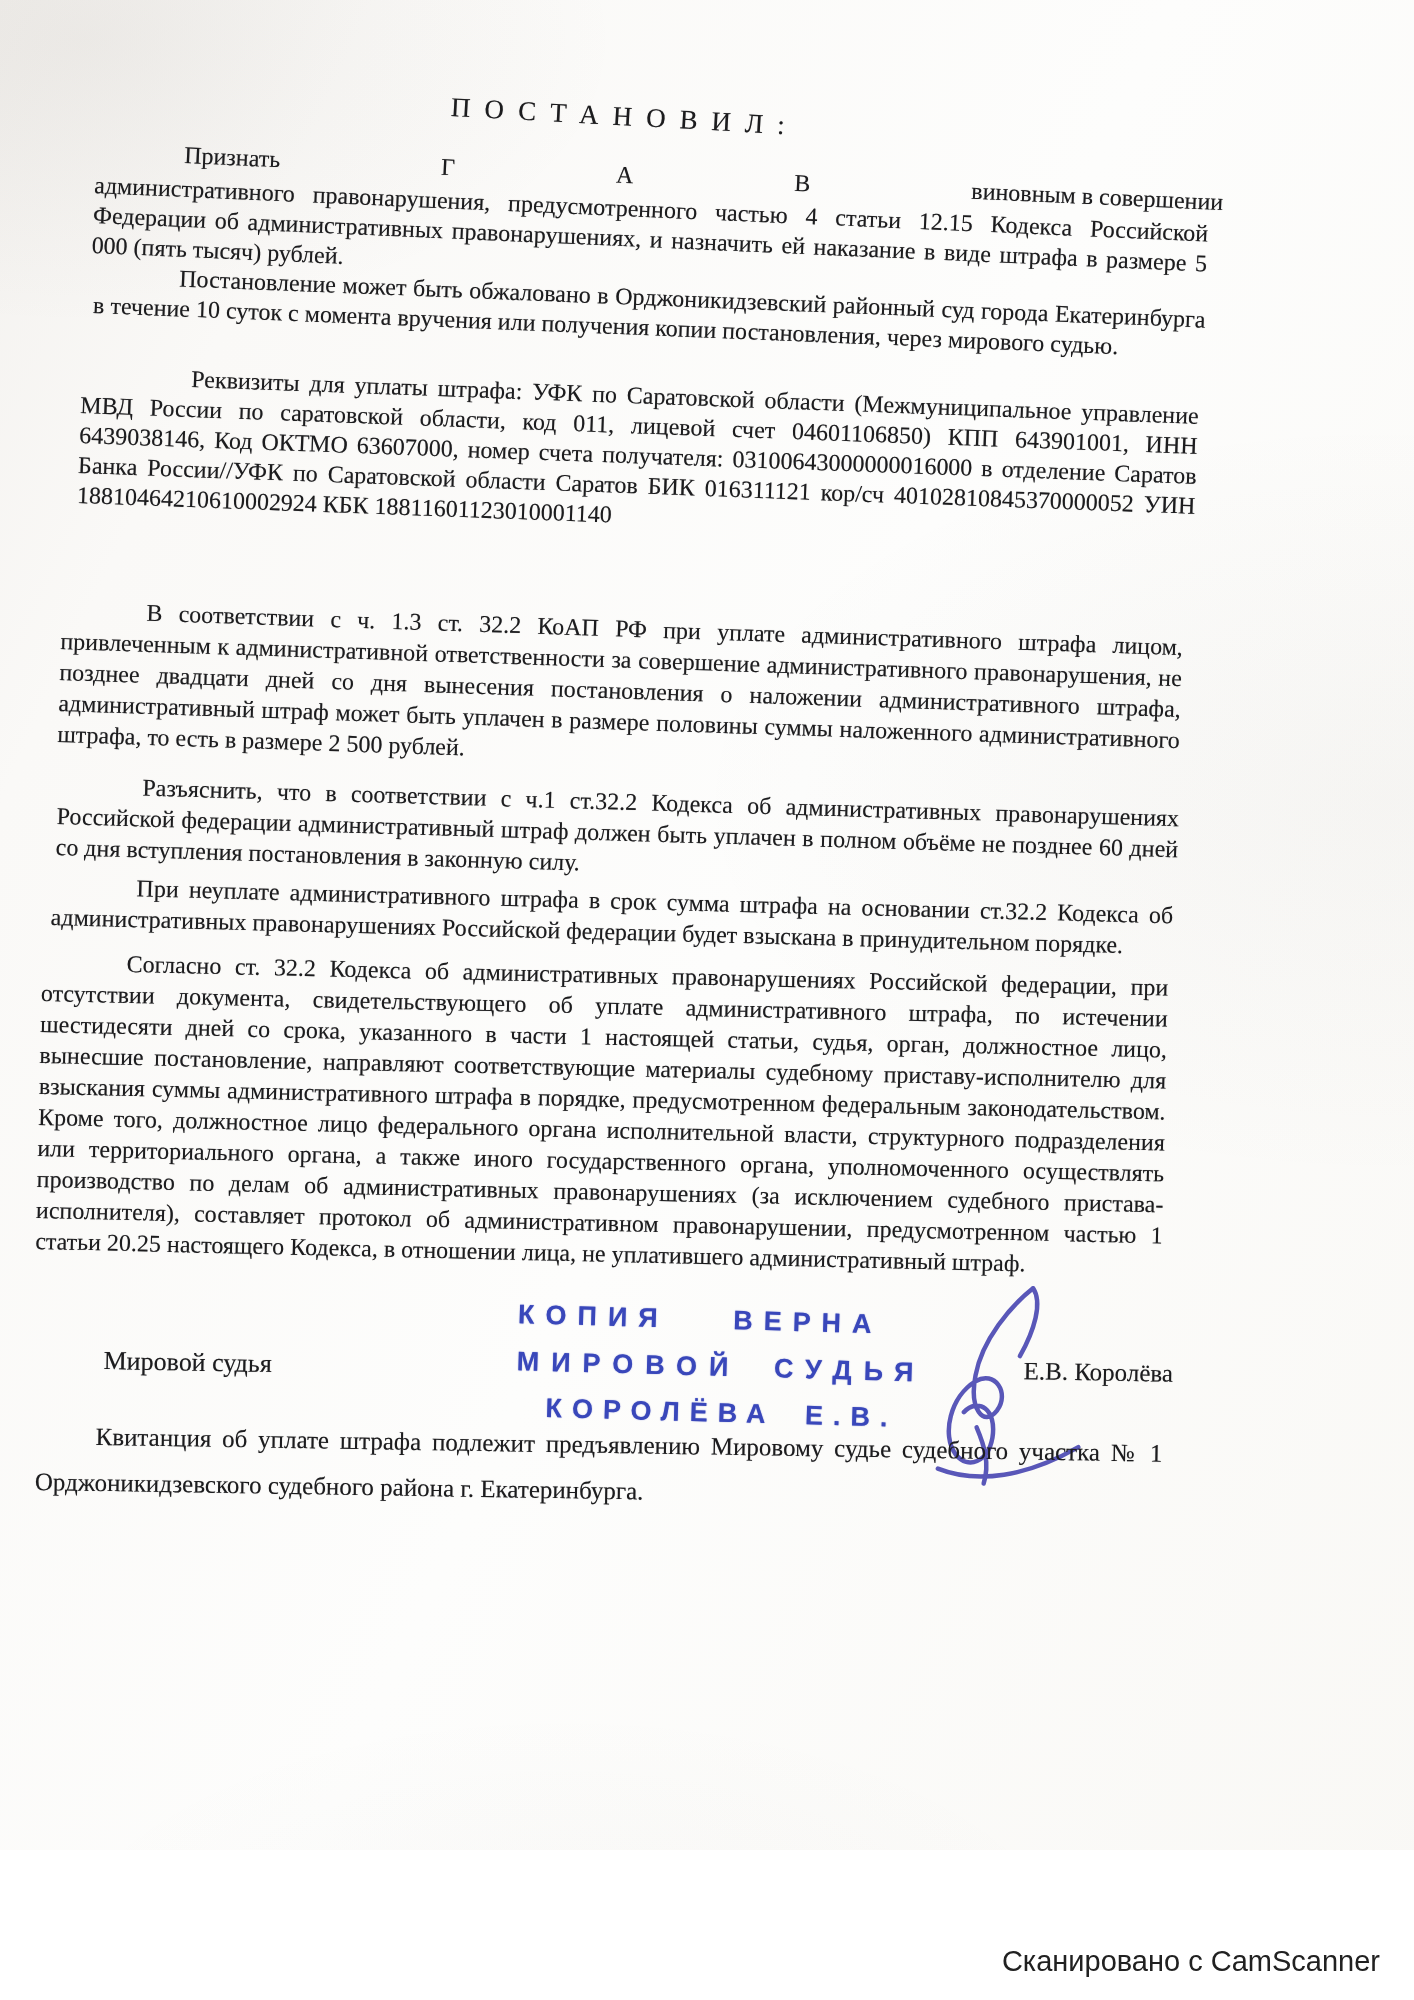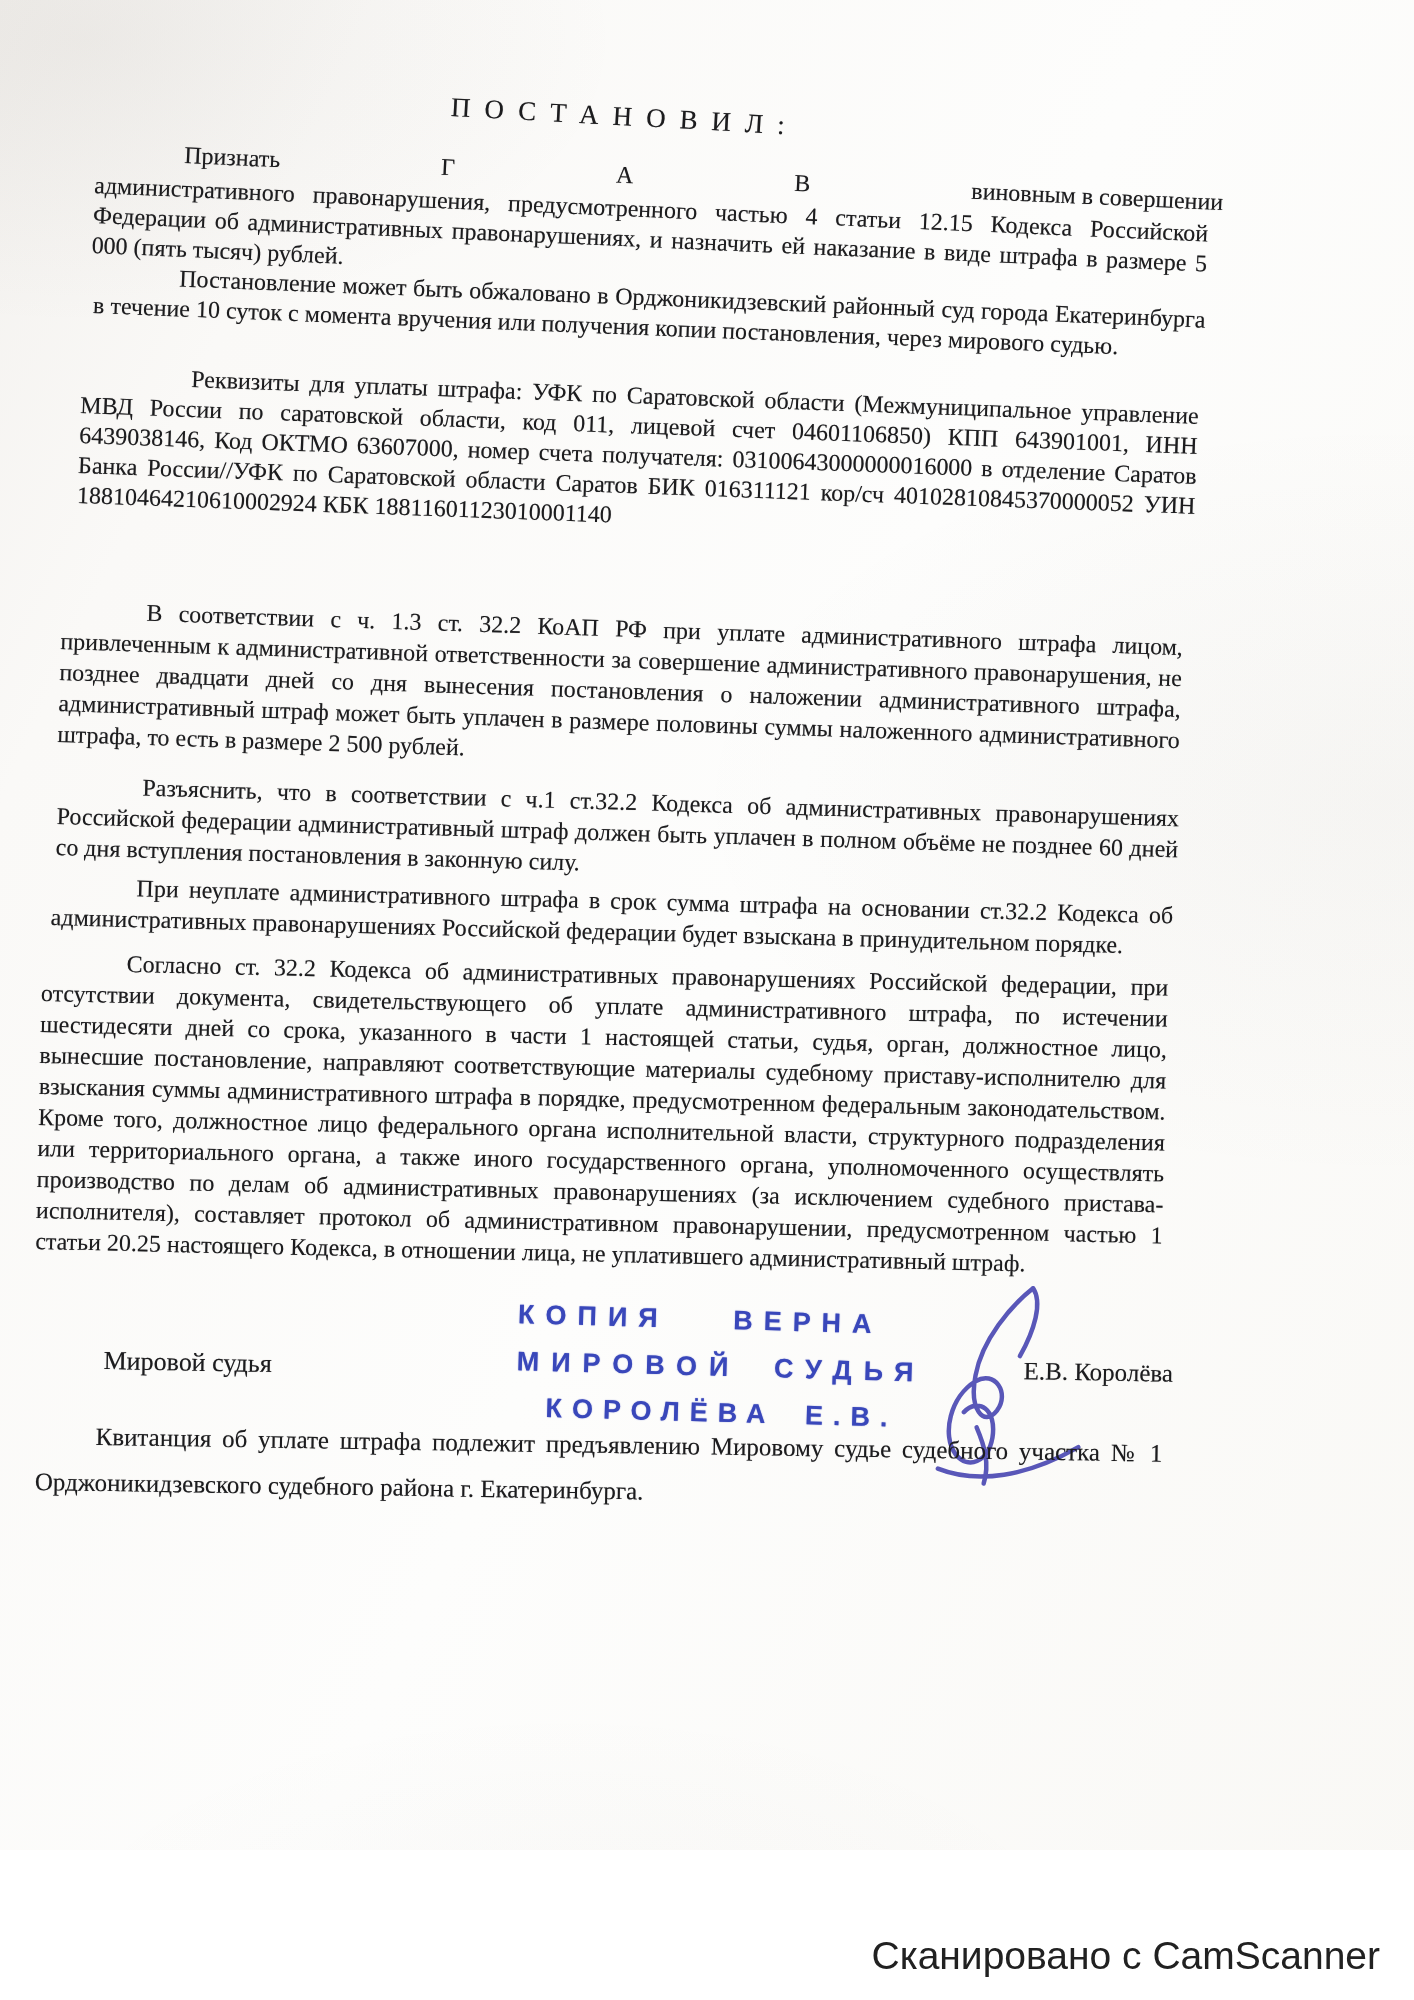--- a/index.html
+++ b/index.html
@@ -46,21 +46,21 @@
     text-shadow:0 0 1.2px rgba(43,58,182,0.65);
     white-space:nowrap;
   }
   .stamp-row1{font-size:27px;letter-spacing:11px;word-spacing:46px;}
   .stamp-row2{font-size:27px;letter-spacing:12px;word-spacing:14px;margin-top:17px;}
   .stamp-row3{font-size:27px;letter-spacing:10px;word-spacing:12px;margin-top:16px;margin-left:30px;}
   .sig-svg{position:absolute;left:843px;top:-22px;}
   .watermark{
     position:absolute;right:34px;bottom:22px;
     font-family:"Liberation Sans", sans-serif;
-    font-size:39px;color:#212121;margin-top:48px;
+    font-size:29px;color:#212121;margin-top:48px;
   }
 </style>
 </head>
 <body>
 
 <div class="page">
   <div class="doc">
 
     <div class="sec title" style="margin-left:452px;transform:rotate(3.1deg);">ПОСТАНОВИЛ:</div>
 

